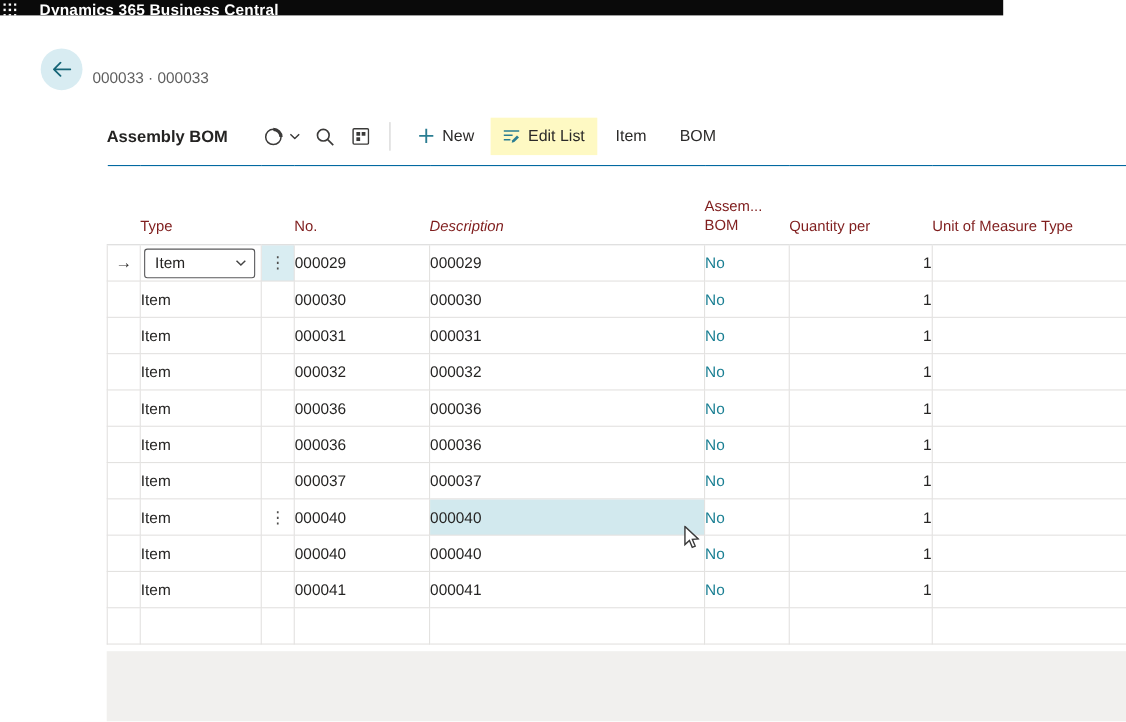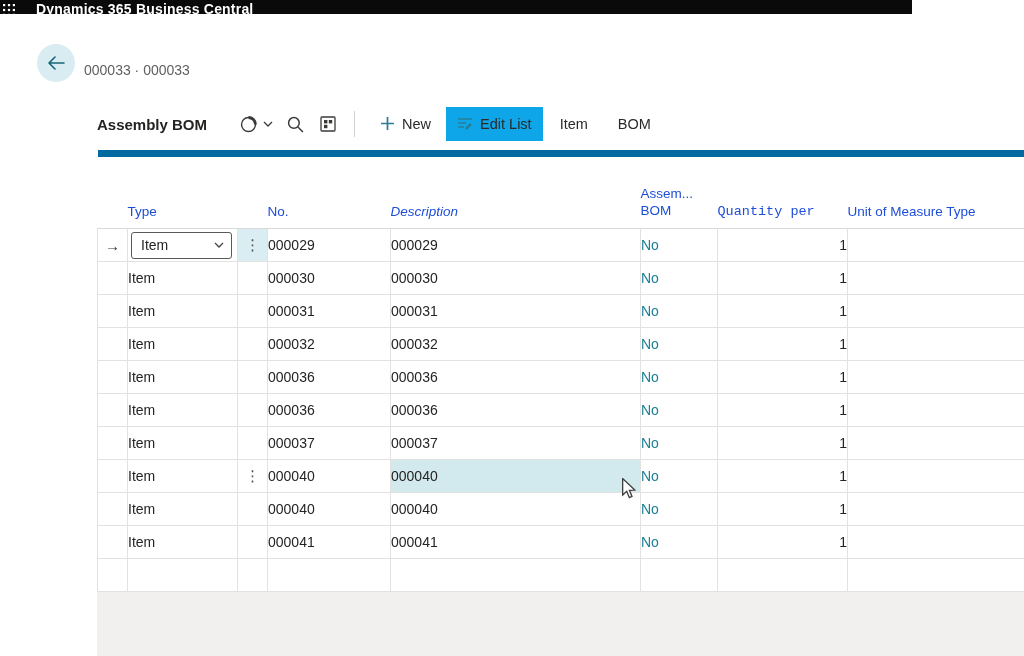--- a/index.html
+++ b/index.html
@@ -17,32 +17,32 @@
     background:#d8ecf2;display:flex;align-items:center;justify-content:center;cursor:pointer;}
   .breadcrumb{position:absolute;left:84px;top:62px;font-size:14px;color:#5f5f5f;}
   
   .toolbar{position:absolute;left:97px;top:104px;right:0;height:40px;display:flex;align-items:center;white-space:nowrap;}
   .page-title{font-size:15px;font-weight:700;color:#242322;margin-right:32px;text-align:right;}
   .tb-icon{display:flex;align-items:center;justify-content:center;margin-right:16px;cursor:pointer;}
   .tb-icon.with-chev{gap:5px;margin-right:14px;}
   .tb-divider{width:1px;height:26px;background:#d0d0d0;margin:0 14px 0 2px;}
   .action-btn{display:flex;align-items:flex-start;gap:7px;font-size:14.5px;color:#2b2a29;
     padding:9px 11px;background:transparent;border:none;cursor:pointer;margin-right:4px;font-family:Liberation Sans, sans-serif;}
-  .action-btn.edit-active{background:#0ea5e9;}
+  .action-btn.edit-active{background:#fef9c3;}
   .action-btn.text-only{padding:9px 13px;}
   
   table.grid{position:absolute;left:97px;top:150px;width:927px;border-collapse:collapse;
     table-layout:fixed;font-size:14px;color:#252423;}
-  table.grid thead th{height:62px;vertical-align:bottom;font-weight:400;color:#1d4ed8;font-size:13.5px;
-    text-align:left;padding:0 0 9px 0;border-top:7px solid #0369a1;border-bottom:1px solid #d9d9d9;cursor:pointer;}
+  table.grid thead th{height:62px;vertical-align:bottom;font-weight:400;color:#7f1d1d;font-size:13.5px;
+    text-align:left;padding:0 0 9px 0;border-top:1px solid #0369a1;border-bottom:1px solid #d9d9d9;cursor:pointer;}
   th.h-type{padding-left:6px;}
   th.h-no{padding-left:10px;}
   th.h-desc{padding-left:11px;font-style:italic;}
   th.h-bom{padding-left:11px;line-height:17px;}
-  th.h-qty{text-align:right;padding-right:18px;font-family:Liberation Mono, monospace;}
+  th.h-qty{text-align:right;padding-right:18px;}
   th.h-uom{padding-left:8px;}
   table.grid tbody td{height:32px;border:1px solid #e3e2e0;padding:0;background:#fff;overflow:hidden;}
   .arrow-cell{text-align:center;color:#323130;font-size:15px;}
   .type-cell{padding-left:13px;}
   .type-cell.has-select{padding:0 2px 0 2px;}
   .type-select{height:25px;margin:0 3px 0 1px;border:1px solid #59595b;border-radius:3px;background:#fff;
     display:flex;align-items:center;justify-content:space-between;padding:0 7px 0 9px;cursor:pointer;}
   .menu-cell{text-align:center;color:#4f4e4d;font-size:15px;cursor:pointer;}
   .menu-cell.menu-active{background:#d9edf2;}
   .no-cell{padding-left:10px;}

